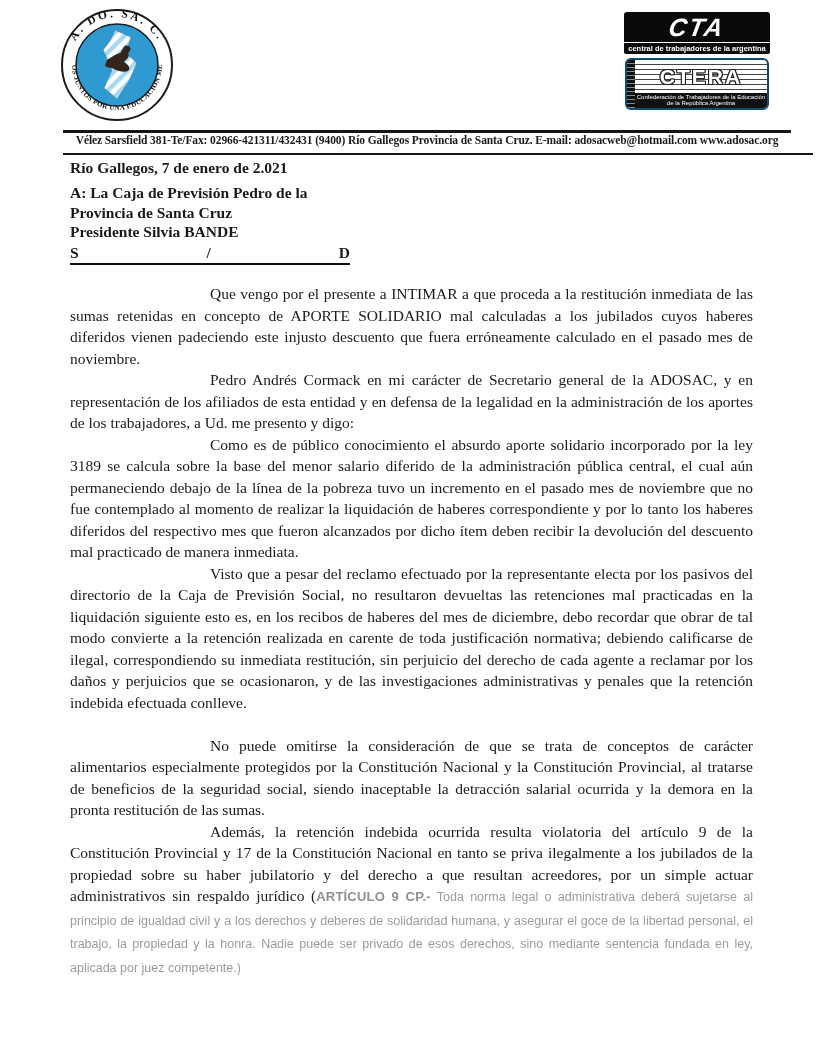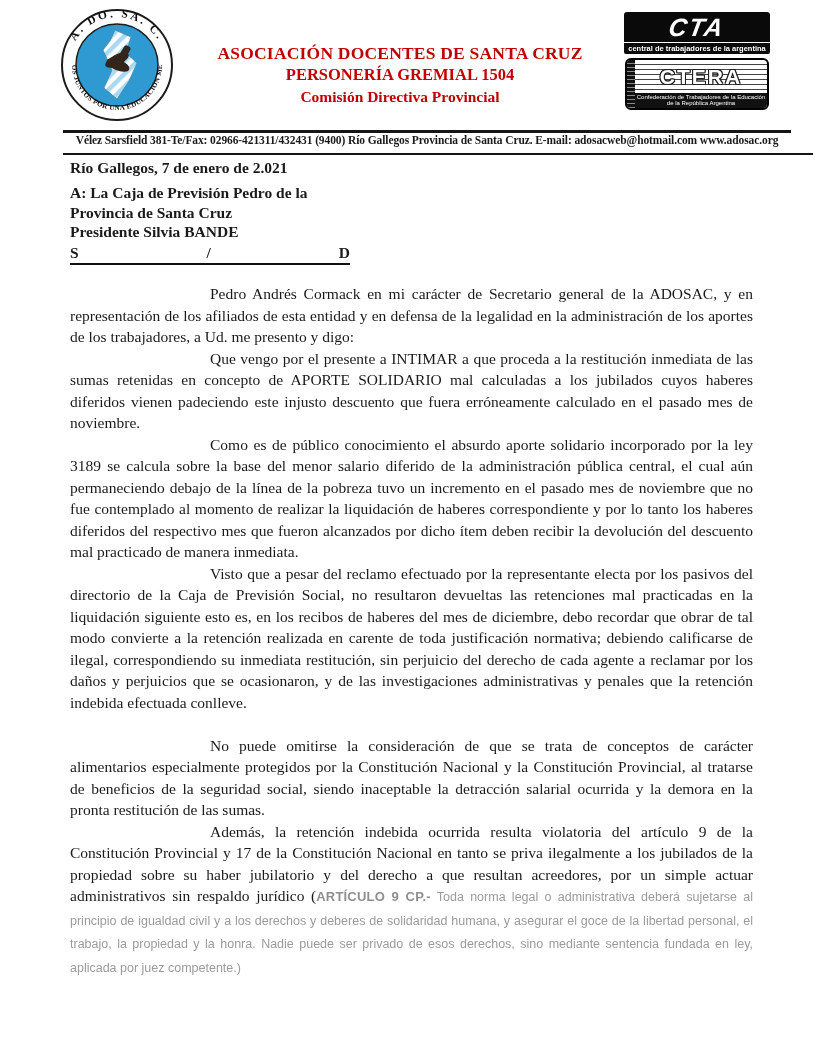--- a/index.html
+++ b/index.html
@@ -13,21 +13,21 @@
   .title-block{position:absolute; left:180px; top:42px; width:440px; text-align:center; color:#C00000; font-weight:bold;}
   .title-l1{font-size:17.5px; line-height:22px; letter-spacing:.2px;}
   .title-l2{font-size:16.5px; line-height:22px;}
   .title-l3{font-size:15.5px; line-height:22px;}
   .cta-logo{position:absolute; left:624px; top:12px; width:146px;}
   .cta-acronym{background:#0a0a0a; border-radius:3px 3px 0 0; height:30px; display:flex; align-items:center; justify-content:center;
     color:#fff; font-family:"Liberation Sans",sans-serif; font-weight:bold; font-style:italic; font-size:25px; letter-spacing:2px; transform-origin:center;}
   .cta-acronym span{display:inline-block; transform:skewX(-10deg);}
   .cta-caption{margin-top:1px; background:#0a0a0a; border-radius:0 0 2px 2px; height:11px; display:flex; align-items:center; justify-content:center;
     color:#fff; font-family:Liberation Sans, sans-serif; font-weight:bold; font-size:7.5px; white-space:nowrap;}
-  .ctera-logo{position:absolute; left:625px; top:58px; width:144px; height:52px; border:2px solid #000000; border-radius:6px; background:#fff;
+  .ctera-logo{position:absolute; left:625px; top:58px; width:144px; height:52px; border:2px solid #0c4a6e; border-radius:6px; background:#fff;
     box-sizing:border-box; display:flex; overflow:hidden;}
   .ctera-side{width:8px; background:#111;
     background-image:repeating-linear-gradient(to bottom,#111 0 3px,#888 3px 4px);}
   .ctera-main{flex:1; display:flex; flex-direction:column;}
   .ctera-acronym{flex:1; display:flex; align-items:center; justify-content:center;
     background-image:repeating-linear-gradient(to bottom,transparent 0 4px,#444 4px 5px);
     font-family:"Liberation Sans",sans-serif; font-weight:bold; font-size:21px; letter-spacing:2px; color:#fff;
     text-shadow:-1px -1px 0 #222,1px -1px 0 #222,-1px 1px 0 #222,1px 1px 0 #222,0 -1px 0 #222,0 1px 0 #222,-1px 0 0 #222,1px 0 0 #222;}
   .ctera-caption{background:#111; color:#fff; font-family:"Liberation Sans",sans-serif; text-align:center; padding:1px 0 2px;}
   .ctera-caption .c1{font-size:6px; line-height:6px;}
@@ -71,25 +71,20 @@
       <rect x="62" y="37" width="7" height="13" rx="3" transform="rotate(32 65 43)"></rect>
     </g>
     <text font-family="Liberation Serif, serif" font-weight="bold" font-size="11.5" letter-spacing="2.5" fill="#111">
       <textPath href="#arcTop" startOffset="50%" text-anchor="middle">A. DO. SA. C.</textPath>
     </text>
     <text font-family="Liberation Serif, serif" font-weight="bold" font-size="7" letter-spacing="0.4" fill="#111">
       <textPath href="#arcBot" startOffset="50%" text-anchor="middle">TODOS JUNTOS POR UNA EDUCACION MEJOR</textPath>
     </text>
   </svg>
 
-  <div class="title-block">
-    <div class="title-l1">ASOCIACIÓN DOCENTES DE SANTA CRUZ</div>
-    <div class="title-l2">PERSONERÍA GREMIAL 1504</div>
-    <div class="title-l3">Comisión Directiva Provincial</div>
-  </div>
 
   <div class="cta-logo">
     <div class="cta-acronym">
         <span>CTA</span>
       </div>
     <div class="cta-caption">central de trabajadores de la argentina</div>
   </div>
 
   <div class="ctera-logo">
     <div class="ctera-side"></div>
@@ -113,21 +108,21 @@
     <div>Provincia de Santa Cruz</div>
     <div>Presidente Silvia BANDE</div>
     <div class="sd-row">
       <span>S</span>
       <span>/</span>
       <span>D</span>
     </div>
   </div>
 
   <div class="body-text">
+    <p>Que vengo por el presente a INTIMAR a que proceda a la restitución inmediata de las sumas retenidas en concepto de APORTE SOLIDARIO mal calculadas a los jubilados cuyos haberes diferidos vienen padeciendo este injusto descuento que fuera erróneamente calculado en el pasado mes de noviembre.</p>
     <p>Pedro Andrés Cormack en mi carácter de Secretario general de la ADOSAC, y en representación de los afiliados de esta entidad y en defensa de la legalidad en la administración de los aportes de los trabajadores, a Ud. me presento y digo:</p>
-    <p>Que vengo por el presente a INTIMAR a que proceda a la restitución inmediata de las sumas retenidas en concepto de APORTE SOLIDARIO mal calculadas a los jubilados cuyos haberes diferidos vienen padeciendo este injusto descuento que fuera erróneamente calculado en el pasado mes de noviembre.</p>
     <p>Como es de público conocimiento el absurdo aporte solidario incorporado por la ley 3189 se calcula sobre la base del menor salario diferido de la administración pública central, el cual aún permaneciendo debajo de la línea de la pobreza tuvo un incremento en el pasado mes de noviembre que no fue contemplado al momento de realizar la liquidación de haberes correspondiente y por lo tanto los haberes diferidos del respectivo mes que fueron alcanzados por dicho ítem deben recibir la devolución del descuento mal practicado de manera inmediata.</p>
     <p>Visto que a pesar del reclamo efectuado por la representante electa por los pasivos del directorio de la Caja de Previsión Social, no resultaron devueltas las retenciones mal practicadas en la liquidación siguiente esto es, en los recibos de haberes del mes de diciembre, debo recordar que obrar de tal modo convierte a la retención realizada en carente de toda justificación normativa; debiendo calificarse de ilegal, correspondiendo su inmediata restitución, sin perjuicio del derecho de cada agente a reclamar por los daños y perjuicios que se ocasionaron, y de las investigaciones administrativas y penales que la retención indebida efectuada conlleve.</p>
     <p class="space-before">No puede omitirse la consideración de que se trata de conceptos de carácter alimentarios especialmente protegidos por la Constitución Nacional y la Constitución Provincial, al tratarse de beneficios de la seguridad social, siendo inaceptable la detracción salarial ocurrida y la demora en la pronta restitución de las sumas.</p>
     <p><span>Además, la retención indebida ocurrida resulta violatoria del artículo 9 de la Constitución Provincial y 17 de la Constitución Nacional en tanto se priva ilegalmente a los jubilados de la propiedad sobre su haber jubilatorio y del derecho a que resultan acreedores, por un simple actuar administrativos sin respaldo jurídico (</span><span class="fn-label">ARTÍCULO 9 CP.-</span><span class="fn-text"> Toda norma legal o administrativa deberá sujetarse al principio de igualdad civil y a los derechos y deberes de solidaridad humana, y asegurar el goce de la libertad personal, el trabajo, la propiedad y la honra. Nadie puede ser privado de esos derechos, sino mediante sentencia fundada en ley, aplicada por juez competente.)</span></p>
   </div>
 
 </div>
 
 </body></html>

